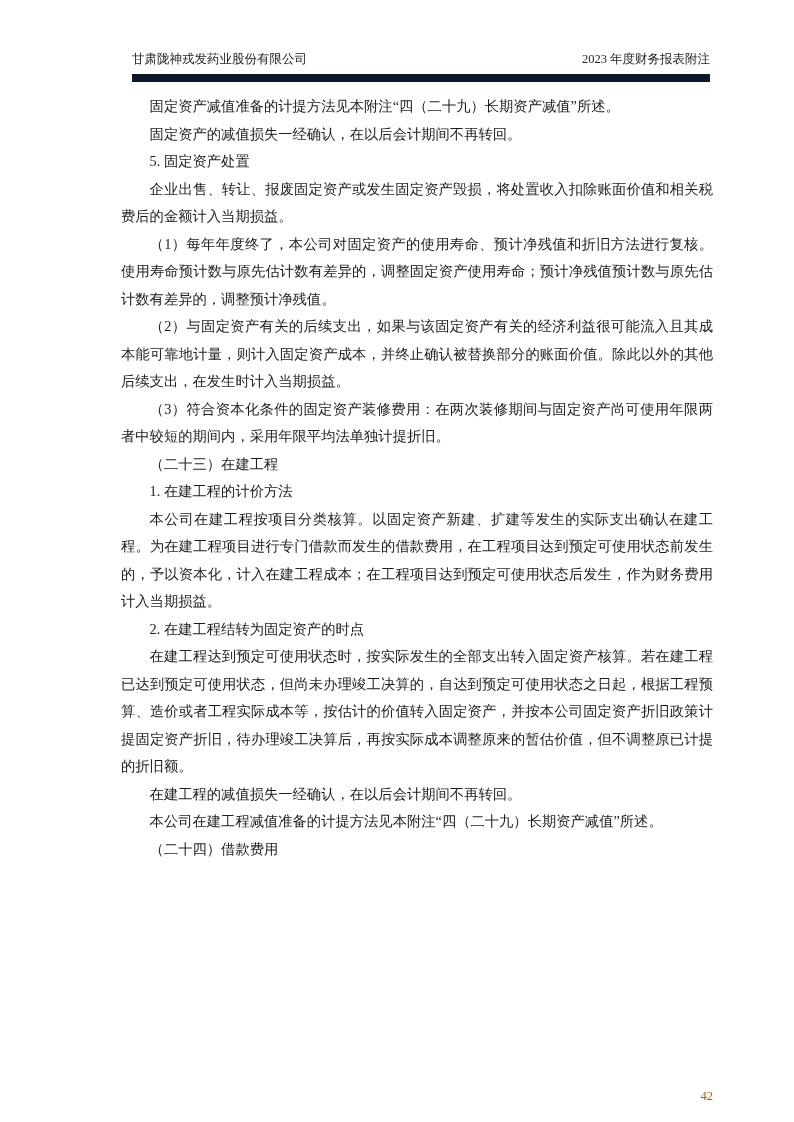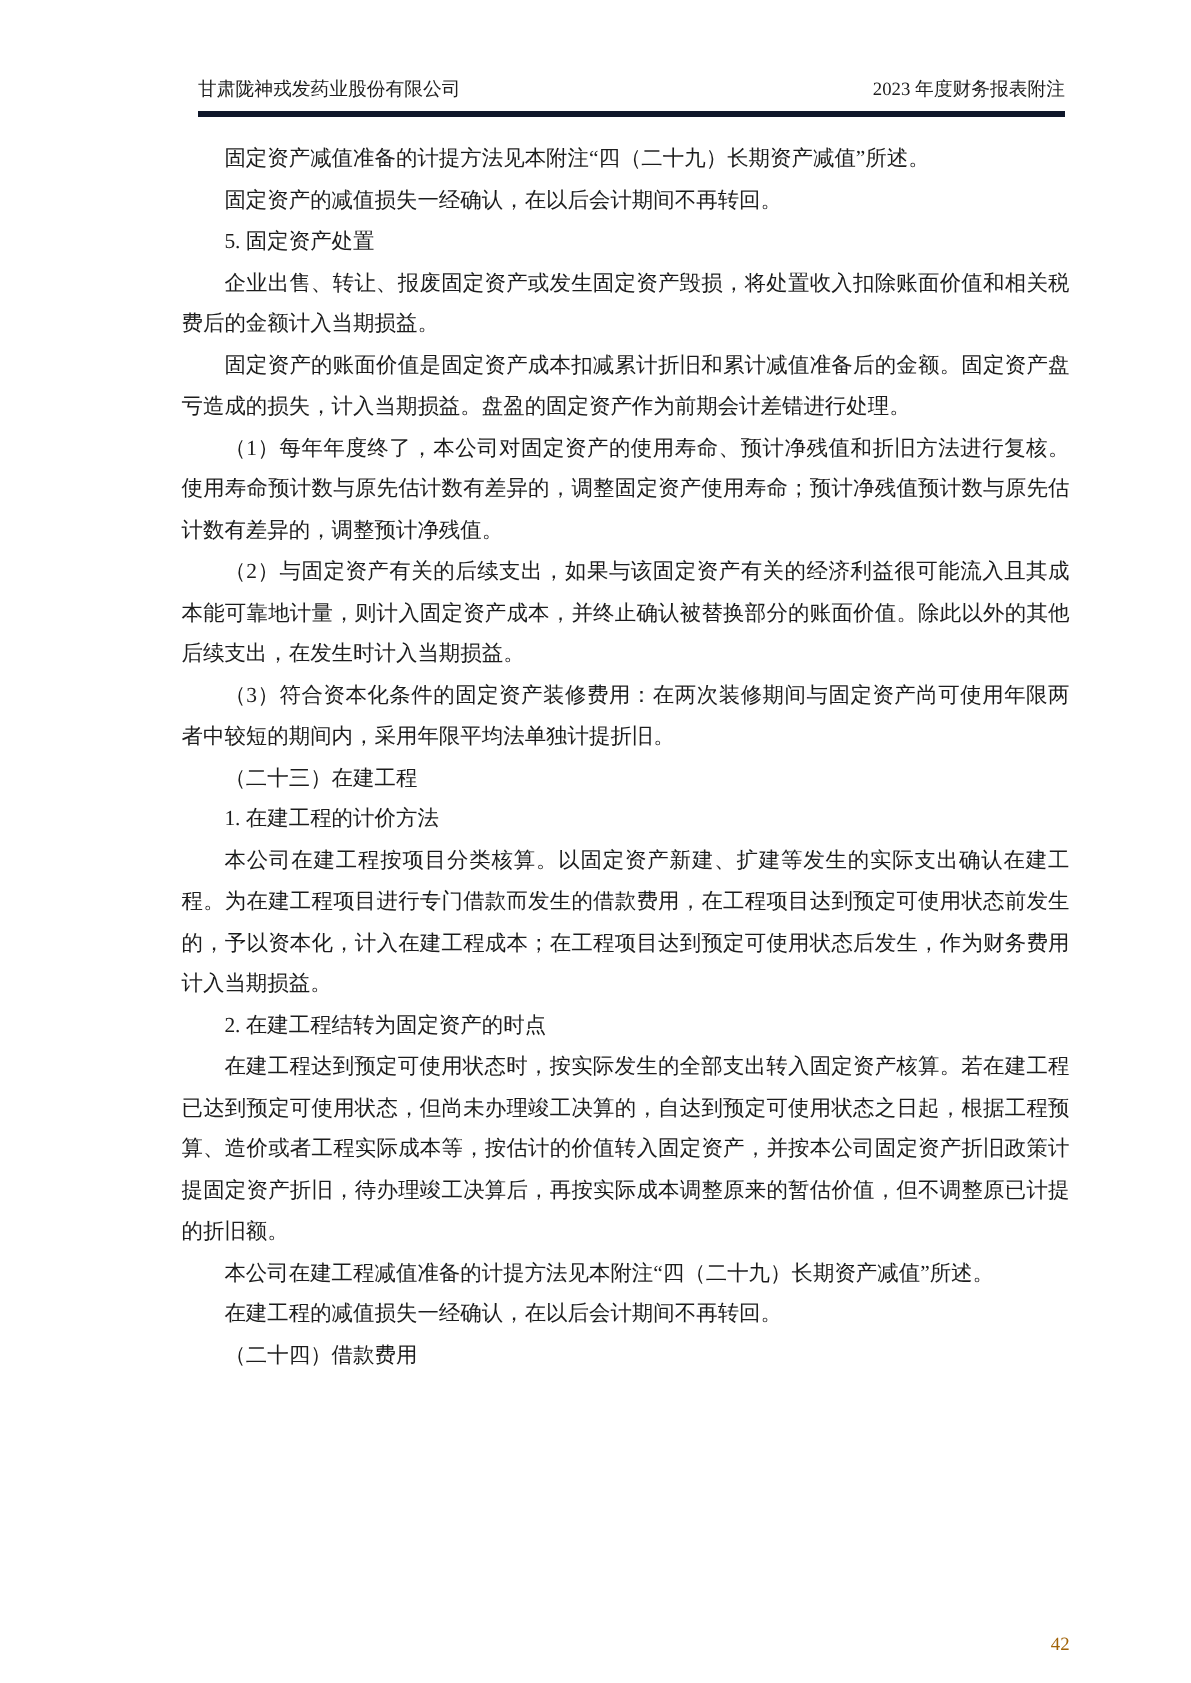--- a/index.html
+++ b/index.html
@@ -18,21 +18,21 @@
   }
   .page-header {
     position: absolute;
     top: 52px;
     left: 132px;
     width: 578px;
     display: flex;
     justify-content: space-between;
     align-items: flex-end;
     padding-bottom: 6px;
-    border-bottom: 4px solid #0f172a;
+    border-bottom: 8px solid #0f172a;
     font-size: 12.5px;
     line-height: 1.25;
     color: #1d1d1d;
   }
   .doc-body {
     position: absolute;
     top: 93px;
     left: 121px;
     width: 592px;
     font-size: 14.3px;
@@ -68,31 +68,30 @@
   <div class="page-header">
     <span>甘肃陇神戎发药业股份有限公司</span>
     <span>2023 年度财务报表附注</span>
   </div>
 
   <div class="doc-body">
       <p class="para">固定资产减值准备的计提方法见本附注“四（二十九）长期资产减值”所述。</p>
       <p class="para">固定资产的减值损失一经确认，在以后会计期间不再转回。</p>
       <p class="para">5. 固定资产处置</p>
       <p class="para">企业出售、转让、报废固定资产或发生固定资产毁损，将处置收入扣除账面价值和相关税费后的金额计入当期损益。</p>
-      <p class="para">固定资产的账面价值是固定资产成本扣减累计折旧和累计减值准备后的金额。固定资产盘亏造成的损失，计入当期损益。盘盈的固定资产作为前期会计差错进行处理。</p>
       <p class="para">（1）每年年度终了，本公司对固定资产的使用寿命、预计净残值和折旧方法进行复核。使用寿命预计数与原先估计数有差异的，调整固定资产使用寿命；预计净残值预计数与原先估计数有差异的，调整预计净残值。</p>
       <p class="para">（2）与固定资产有关的后续支出，如果与该固定资产有关的经济利益很可能流入且其成本能可靠地计量，则计入固定资产成本，并终止确认被替换部分的账面价值。除此以外的其他后续支出，在发生时计入当期损益。</p>
       <p class="para">（3）符合资本化条件的固定资产装修费用：在两次装修期间与固定资产尚可使用年限两者中较短的期间内，采用年限平均法单独计提折旧。</p>
       <p class="heading">（二十三）在建工程</p>
       <p class="para">1. 在建工程的计价方法</p>
       <p class="para">本公司在建工程按项目分类核算。以固定资产新建、扩建等发生的实际支出确认在建工程。为在建工程项目进行专门借款而发生的借款费用，在工程项目达到预定可使用状态前发生的，予以资本化，计入在建工程成本；在工程项目达到预定可使用状态后发生，作为财务费用计入当期损益。</p>
       <p class="para">2. 在建工程结转为固定资产的时点</p>
       <p class="para">在建工程达到预定可使用状态时，按实际发生的全部支出转入固定资产核算。若在建工程已达到预定可使用状态，但尚未办理竣工决算的，自达到预定可使用状态之日起，根据工程预算、造价或者工程实际成本等，按估计的价值转入固定资产，并按本公司固定资产折旧政策计提固定资产折旧，待办理竣工决算后，再按实际成本调整原来的暂估价值，但不调整原已计提的折旧额。</p>
+      <p class="para">在建工程的减值损失一经确认，在以后会计期间不再转回。</p>
       <p class="para">本公司在建工程减值准备的计提方法见本附注“四（二十九）长期资产减值”所述。</p>
-      <p class="para">在建工程的减值损失一经确认，在以后会计期间不再转回。</p>
       <p class="heading">（二十四）借款费用</p>
     </div>
 
   <div class="page-footer">
     <span>42</span>
   </div>
 
 </div>
 
 </body></html>

